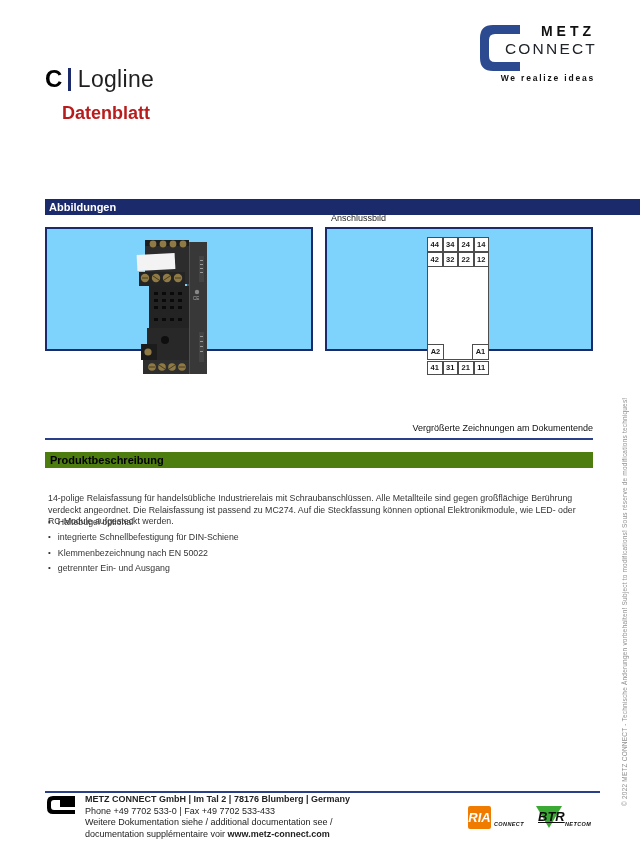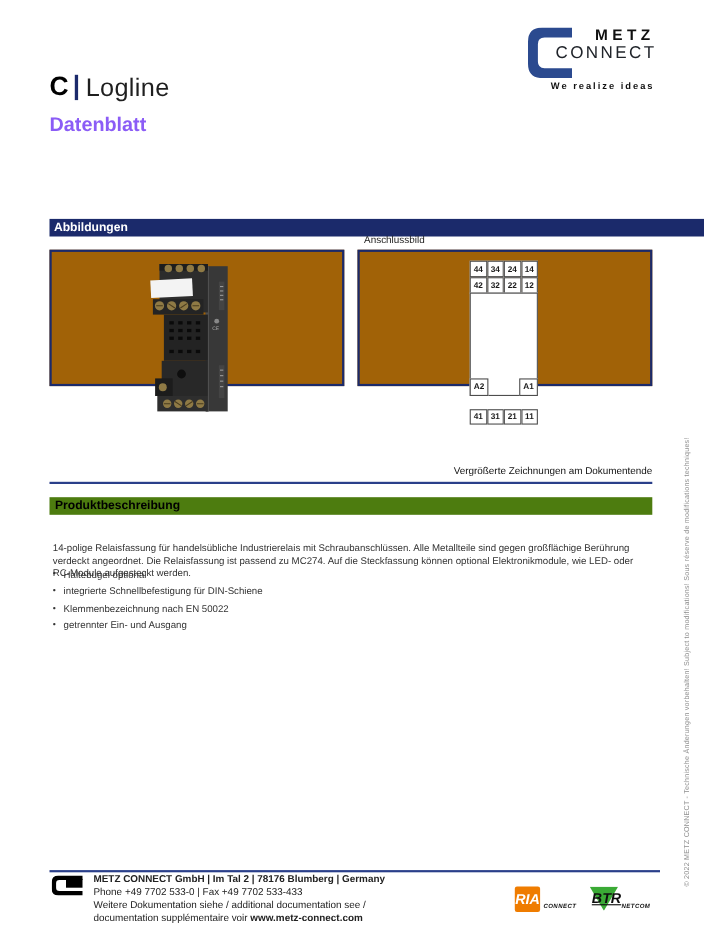--- a/index.html
+++ b/index.html
@@ -13,52 +13,52 @@
   .logline .name{font-size:23px;font-weight:400;color:#1f1f1f;letter-spacing:0.3px;}
 
   .metzlogo{position:absolute;right:45px;top:22px;width:115px;height:66px;}
   .metzlogo svg{position:absolute;left:0;top:3px;}
   .metzlogo .metz{position:absolute;right:0;top:1px;font-size:14px;font-weight:bold;letter-spacing:4px;color:#101010;}
   .metzlogo .connect{position:absolute;right:-2px;top:18px;font-size:15.5px;font-weight:400;letter-spacing:2.2px;color:#20242a;}
   .metzlogo .tagline{position:absolute;right:0;top:51px;font-size:8.5px;font-weight:bold;letter-spacing:1.8px;color:#111;}
 
   
   .titleblock{position:absolute;left:45px;top:103px;}
-  .titleblock .t1{font-size:18px;font-weight:bold;color:#8b5cf6;}
+  .titleblock .t1{font-size:18px;font-weight:bold;color:#b91c1c;margin-left:17px;}
   .titleblock .t2{font-size:13.5px;font-weight:bold;color:#000;margin-top:6px;}
 
   .metablock{position:absolute;right:47px;top:103px;text-align:right;line-height:11px;}
   .metablock .b{font-weight:bold;font-size:9px;}
   .metablock .r{font-weight:normal;font-size:8.5px;}
   .metablock .gap1{height:11px;}
   .metablock .gap2{height:7px;}
 
   
   .navybar{position:absolute;left:45px;width:612px;height:16px;background:#1b2a6b;color:#fff;
            font-size:11px;font-weight:bold;line-height:16px;padding-left:4px;box-sizing:border-box;}
   .graybar{position:absolute;left:45px;width:548px;height:16px;background:#4d7c0f;color:#000;
            font-size:11px;font-weight:bold;line-height:16px;padding-left:5px;box-sizing:border-box;}
 
   .anschl-label{position:absolute;left:331px;top:213px;font-size:9px;color:#222;}
 
-  .imgbox{position:absolute;top:227px;width:268px;height:124px;border:2px solid #1b2a6b;box-sizing:border-box;background:#a16207;}
+  .imgbox{position:absolute;top:227px;width:268px;height:124px;border:2px solid #1b2a6b;box-sizing:border-box;background:#7dd3fc;}
   .box-left{left:45px;}
   .box-right{left:325px;}
 
   
   .diagram{position:absolute;left:100px;top:8px;width:62px;}
   .dgrid{display:grid;grid-template-columns:repeat(4,15.5px);}
   .dcell{border:1px solid #4d4d4d;height:15px;box-sizing:border-box;font-size:7.5px;font-weight:bold;
          text-align:center;line-height:13px;color:#1a1a1a;background:#fff;}
   .dbody{width:62px;height:94px;border:1px solid #4d4d4d;box-sizing:border-box;margin-top:-1px;position:relative;background:#fff;}
   .dcoil{position:absolute;bottom:-1px;width:17px;height:16px;border:1px solid #4d4d4d;box-sizing:border-box;
          font-size:7.5px;font-weight:bold;text-align:center;line-height:14px;background:#fff;}
   .dcoil.a2{left:-1px;text-align:center;}
   .dcoil.a1{right:-1px;}
-  .dbottom{display:grid;grid-template-columns:repeat(4,15.5px);margin-top:12px;}
+  .dbottom{display:grid;grid-template-columns:repeat(4,15.5px);margin-top:1px;}
   .dbottom .dcell{height:14px;line-height:12px;}
 
   .fignote{position:absolute;right:47px;top:423px;font-size:9px;color:#111;}
   .navyline{position:absolute;left:45px;top:438px;width:548px;height:2px;background:#2a3f8a;}
 
   .desc{position:absolute;left:48px;top:475px;width:543px;font-size:8.8px;line-height:11.5px;color:#333;margin-top:18px;}
   .features{position:absolute;left:48px;top:518px;width:500px;}
   .feat{display:flex;font-size:8.8px;color:#333;margin-bottom:6.5px;line-height:8.8px;align-items:center;}
   .feat::before{content:"•";font-size:8px;margin-right:7px;color:#333;}
 

